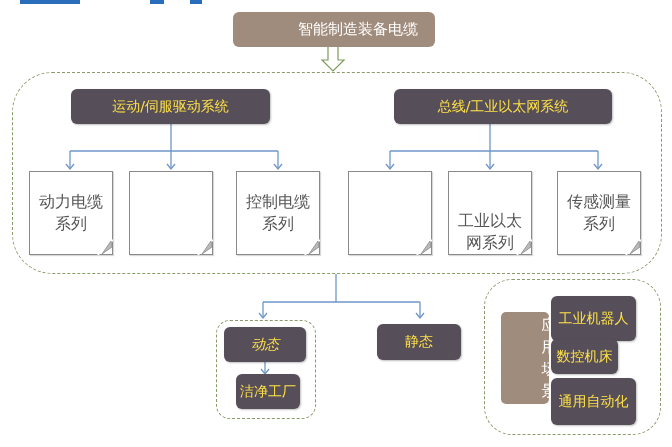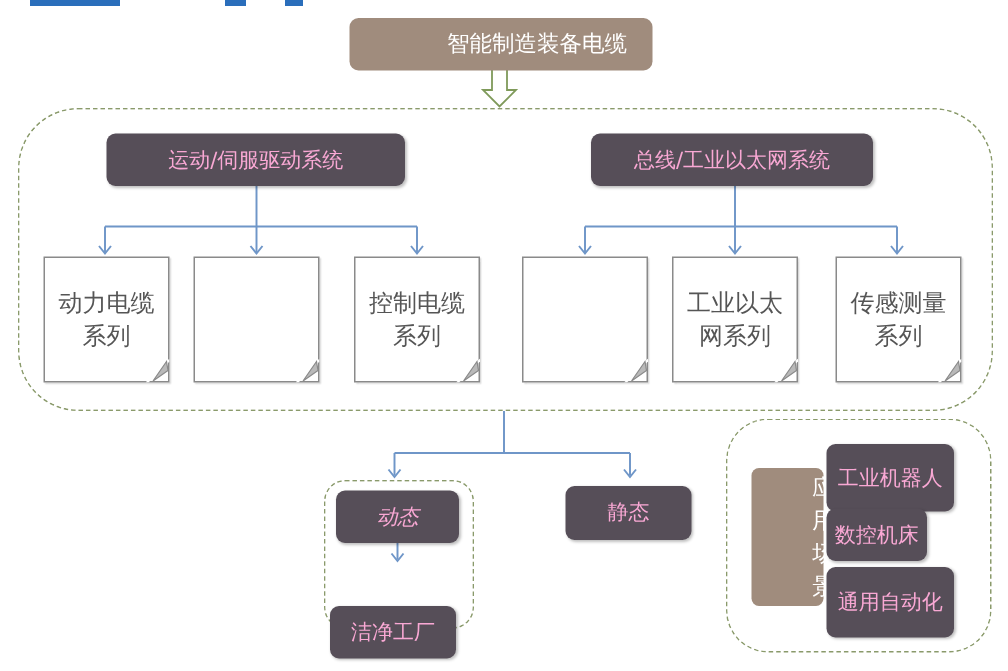--- a/index.html
+++ b/index.html
@@ -3,21 +3,21 @@
 <meta charset="utf-8">
 <style>
   html, body { margin: 0; padding: 0; background: #ffffff; }
   body { width: 672px; height: 447px; position: relative; overflow: hidden;
          font-family: "DejaVu Sans", "Liberation Sans", sans-serif; }
   .abs { position: absolute; box-sizing: border-box; }
   .topfrag { position: absolute; top: -10px; left: 0; width: 300px; height: 14px; }
   .topfrag span { position: absolute; top: 0; height: 4px; background: #2a6ebb; }
   .brown-box { background: #a08c7d; color: #ffffff; border-radius: 6px;
                display: flex; align-items: center; justify-content: center; font-size: 15px; padding-left: 48px; }
-  .dark-box { background: #564e58; color: #f9a8d4; border-radius: 6px;
+  .dark-box { background: #564e58; color: #fde047; border-radius: 6px;
               display: flex; align-items: center; justify-content: center; font-size: 14px;
               box-shadow: 1px 1px 2px rgba(0,0,0,0.25); }
   .doc { background: #ffffff; border: 1px solid #8a8a8a;
          display: flex; align-items: center; justify-content: center;
          text-align: center; font-size: 16px; line-height: 22px; color: #555555;
          box-shadow: 1px 1px 1px rgba(0,0,0,0.15); }
   .doc .txt { padding: 0 4px; white-space: pre-line; }
   .doc .curl { position: absolute; right: -1px; bottom: -1px; width: 16px; height: 16px; }
   .dashed { border: 1.5px dashed #8a9a6b; }
   svg.lines { position: absolute; left: 0; top: 0; }
@@ -72,21 +72,21 @@
 
 <div class="abs brown-box" style="left:233px;top:12px;width:202px;height:35px;">
   <span>智能制造装备电缆</span>
 </div>
 
 <div class="abs dashed" style="left:12px;top:72px;width:650px;height:202px;border-radius:40px;"></div>
 
 <div class="abs dark-box" style="left:71px;top:89px;width:199px;height:35px;">
   <span>运动/伺服驱动系统</span>
 </div>
-<div class="abs dark-box" style="left:394px;top:89px;width:188px;height:35px;">
+<div class="abs dark-box" style="left:394px;top:89px;width:218px;height:35px;">
   <span>总线/工业以太网系统</span>
 </div>
 
 <div class="abs doc" style="left:29px;top:171px;width:84px;height:84px;">
   <span class="txt">动力电缆
 系列</span>
   <svg class="curl" viewBox="0 0 16 16">
       <path d="M16,0 L16,2 L2,16 L0,16 Z" fill="#fff"></path>
       <path d="M14,2 L5,15 L15,8 Z" fill="#b9b9b9" stroke="#8a8a8a" stroke-width="0.8"></path>
     </svg>
@@ -104,42 +104,42 @@
       <path d="M16,0 L16,2 L2,16 L0,16 Z" fill="#fff"></path>
       <path d="M14,2 L5,15 L15,8 Z" fill="#b9b9b9" stroke="#8a8a8a" stroke-width="0.8"></path>
     </svg>
 </div>
 <div class="abs doc" style="left:348px;top:171px;width:84px;height:84px;">
   <svg class="curl" viewBox="0 0 16 16">
       <path d="M16,0 L16,2 L2,16 L0,16 Z" fill="#fff"></path>
       <path d="M14,2 L5,15 L15,8 Z" fill="#b9b9b9" stroke="#8a8a8a" stroke-width="0.8"></path>
     </svg>
 </div>
-<div class="abs doc" style="left:448px;top:171px;width:84px;height:84px;">
+<div class="abs doc" style="left:448px;top:171px;width:84px;height:84px;align-items:flex-end;">
   <span class="txt">工业以太
 网系列</span>
   <svg class="curl" viewBox="0 0 16 16">
       <path d="M16,0 L16,2 L2,16 L0,16 Z" fill="#fff"></path>
       <path d="M14,2 L5,15 L15,8 Z" fill="#b9b9b9" stroke="#8a8a8a" stroke-width="0.8"></path>
     </svg>
 </div>
 <div class="abs doc" style="left:557px;top:171px;width:84px;height:84px;">
   <span class="txt">传感测量
 系列</span>
   <svg class="curl" viewBox="0 0 16 16">
       <path d="M16,0 L16,2 L2,16 L0,16 Z" fill="#fff"></path>
       <path d="M14,2 L5,15 L15,8 Z" fill="#b9b9b9" stroke="#8a8a8a" stroke-width="0.8"></path>
     </svg>
 </div>
 
 <div class="abs dashed" style="left:216px;top:320px;width:100px;height:99px;border-radius:14px;"></div>
 <div class="abs dark-box" style="left:224px;top:327px;width:82px;height:35px;font-style:italic;">
   <span>动态</span>
 </div>
-<div class="abs dark-box" style="left:220px;top:374px;width:84px;height:35px;margin-top:30px;">
+<div class="abs dark-box" style="left:236px;top:374px;width:64px;height:35px;">
   <span>洁净工厂</span>
 </div>
 
 <div class="abs dark-box" style="left:377px;top:324px;width:84px;height:36px;">
   <span>静态</span>
 </div>
 
 <div class="abs dashed" style="left:484px;top:279px;width:177px;height:156px;border-radius:28px;"></div>
 <div class="abs brown-box vert" style="left:501px;top:312px;width:31px;height:92px;border-radius:5px;white-space:pre-line;text-align:center;">
   <span>应

